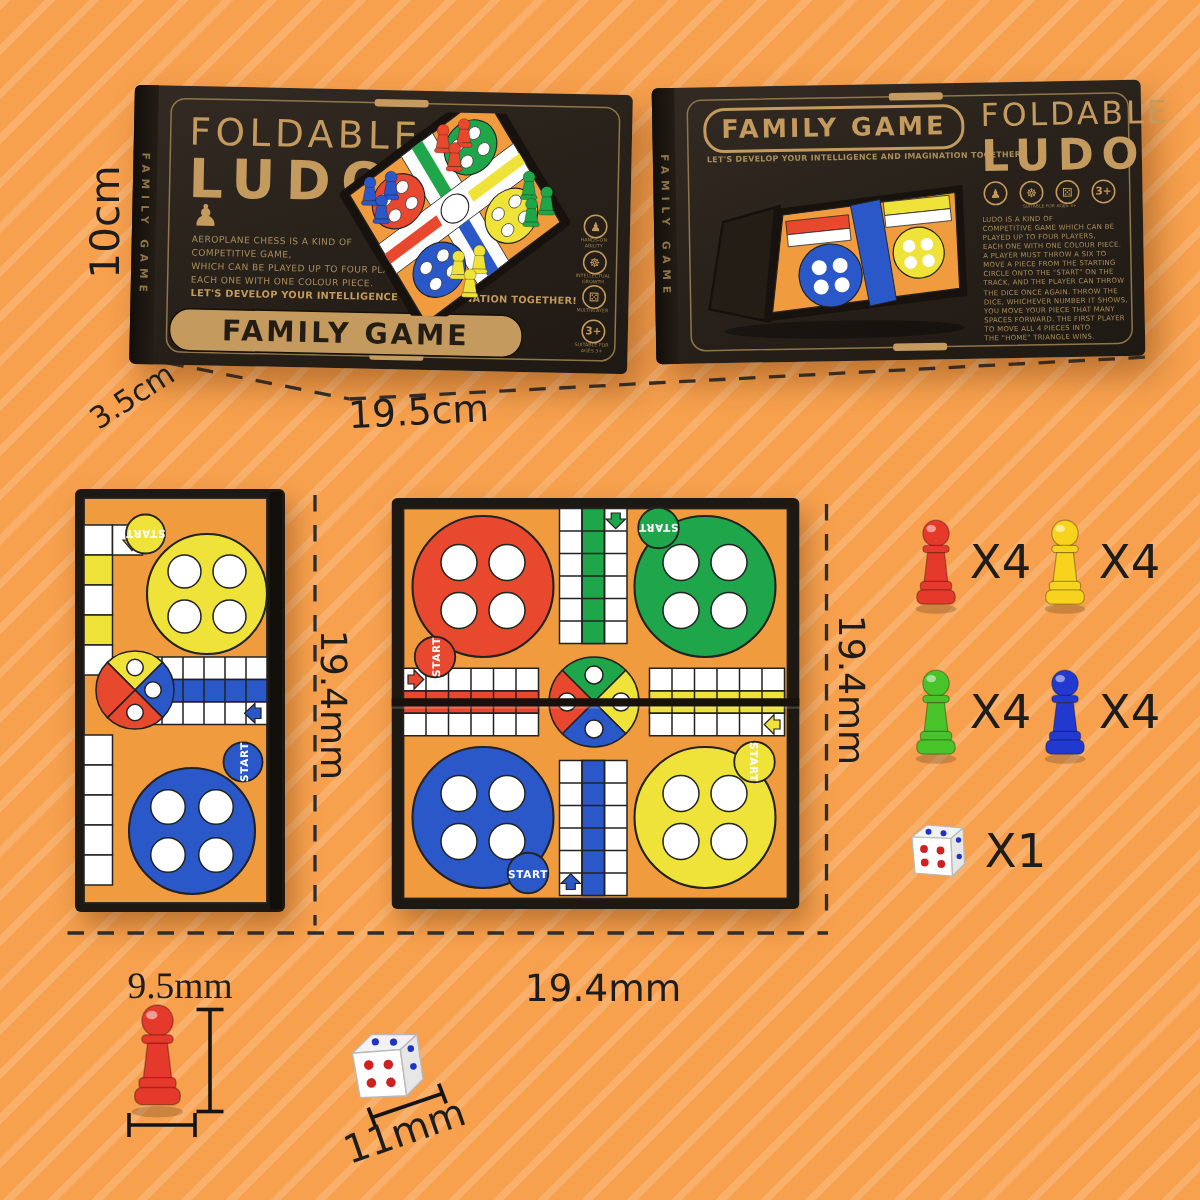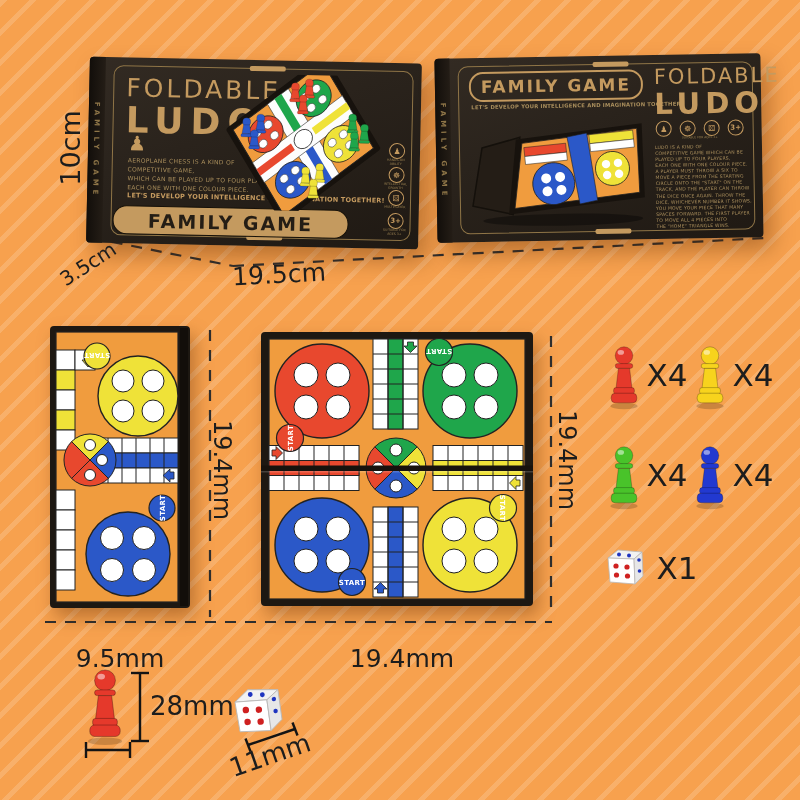--- a/index.html
+++ b/index.html
@@ -532,21 +532,20 @@
           <circle cx="31" cy="26" r="3.2"></circle>
         <circle cx="18.5" cy="37" r="3.2"></circle>
           <circle cx="31.5" cy="38" r="3.2"></circle>
       </g>
     </g>
   </svg>
 
   <div class="abs lbl" style="left:38px;top:134px;width:64px;height:28px;font-size:27px;transform:rotate(-90deg);">10cm</div>
   <div class="abs lbl" style="left:56px;top:252px;width:64px;height:24px;font-size:20px;transform:rotate(-33deg);">3.5cm</div>
   <div class="abs lbl" style="left:233px;top:260px;width:92px;height:28px;font-size:25px;transform:rotate(-3deg);">19.5cm</div>
-  <div class="abs lbl" style="left:78px;top:644px;width:84px;height:28px;font-size:25px;">9.5mm</div>
+  <div class="abs lbl" style="left:78px;top:644px;width:84px;height:28px;font-size:25px;font-family:Liberation Serif, serif;">9.5mm</div>
   <div class="abs lbl" style="left:172px;top:457px;width:100px;height:26px;font-size:24px;transform:rotate(90deg);">19.4mm</div>
   <div class="abs lbl" style="left:350px;top:644px;width:104px;height:28px;font-size:25px;">19.4mm</div>
   <div class="abs lbl" style="left:517px;top:447px;width:100px;height:26px;font-size:24px;transform:rotate(90deg);">19.4mm</div>
-  <div class="abs lbl" style="left:150px;top:691px;width:86px;height:30px;font-size:26px;justify-content:flex-start;">28mm</div>
   <div class="abs lbl" style="left:74px;top:756px;width:76px;height:30px;font-size:26px;margin-top:40px;">13mm</div>
   <div class="abs lbl" style="left:230px;top:740px;width:80px;height:30px;font-size:26px;transform:rotate(-19deg);">11mm</div>
 
 </div>
 
 </body></html>

